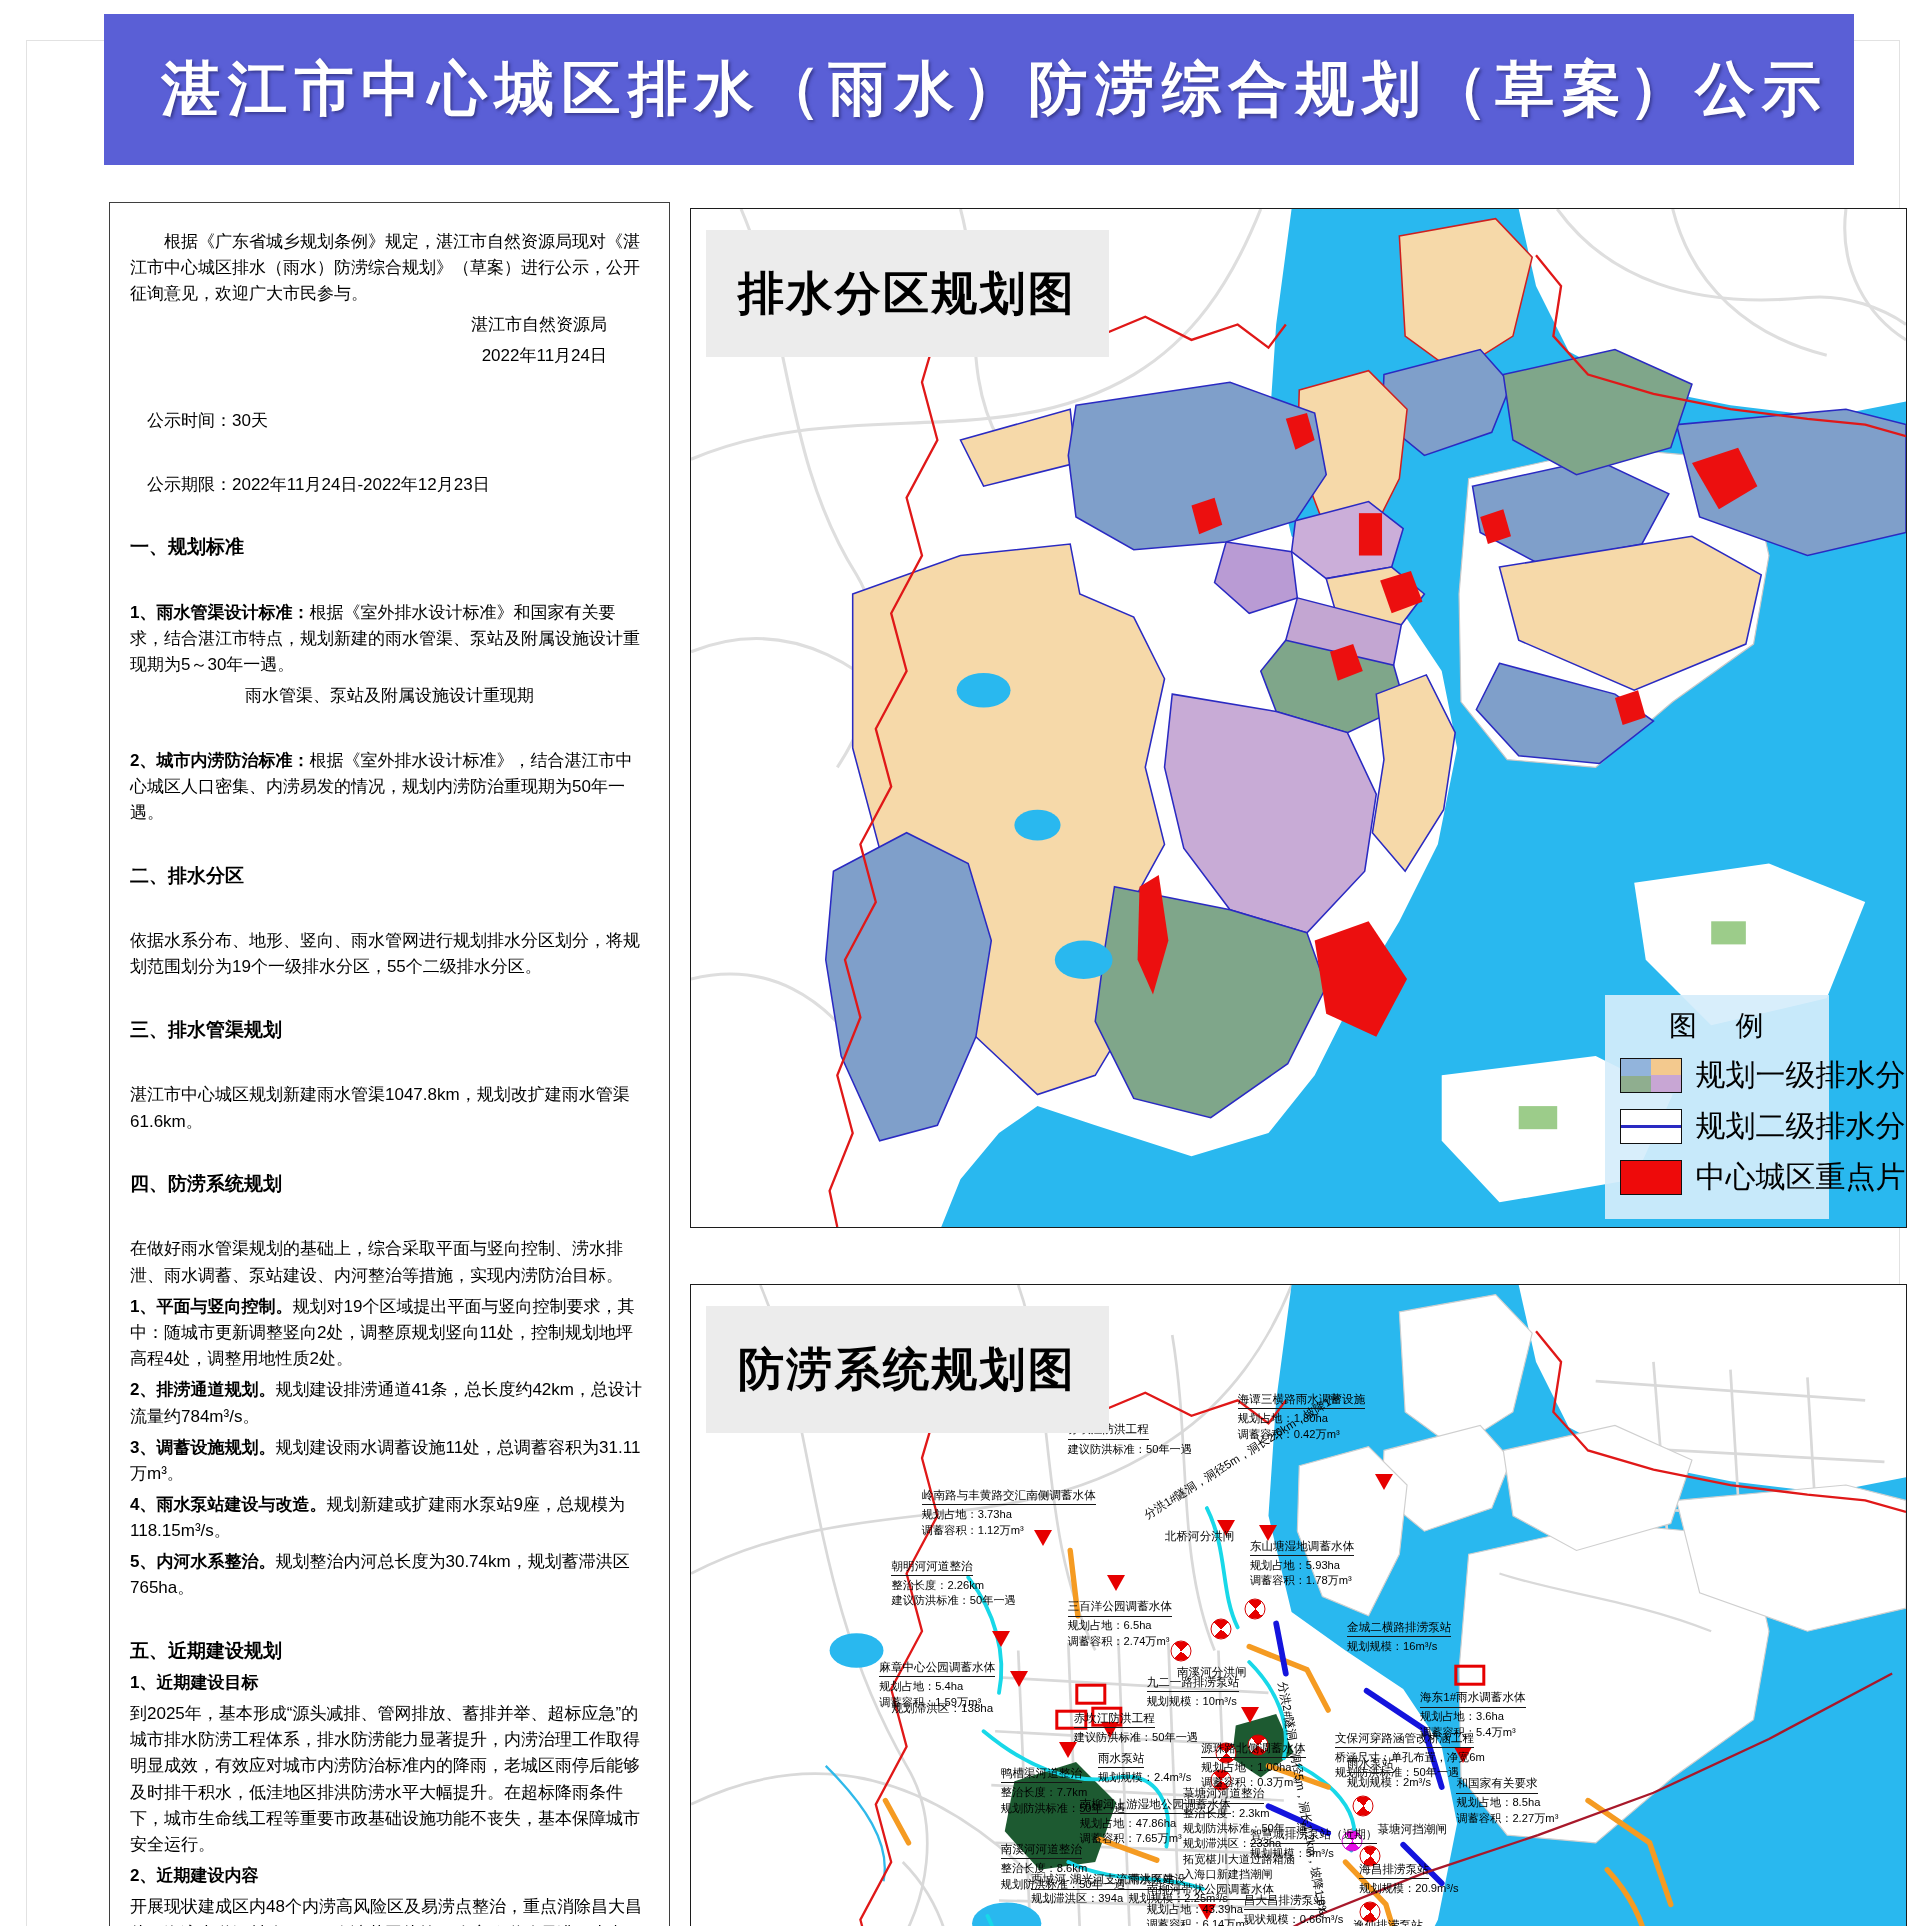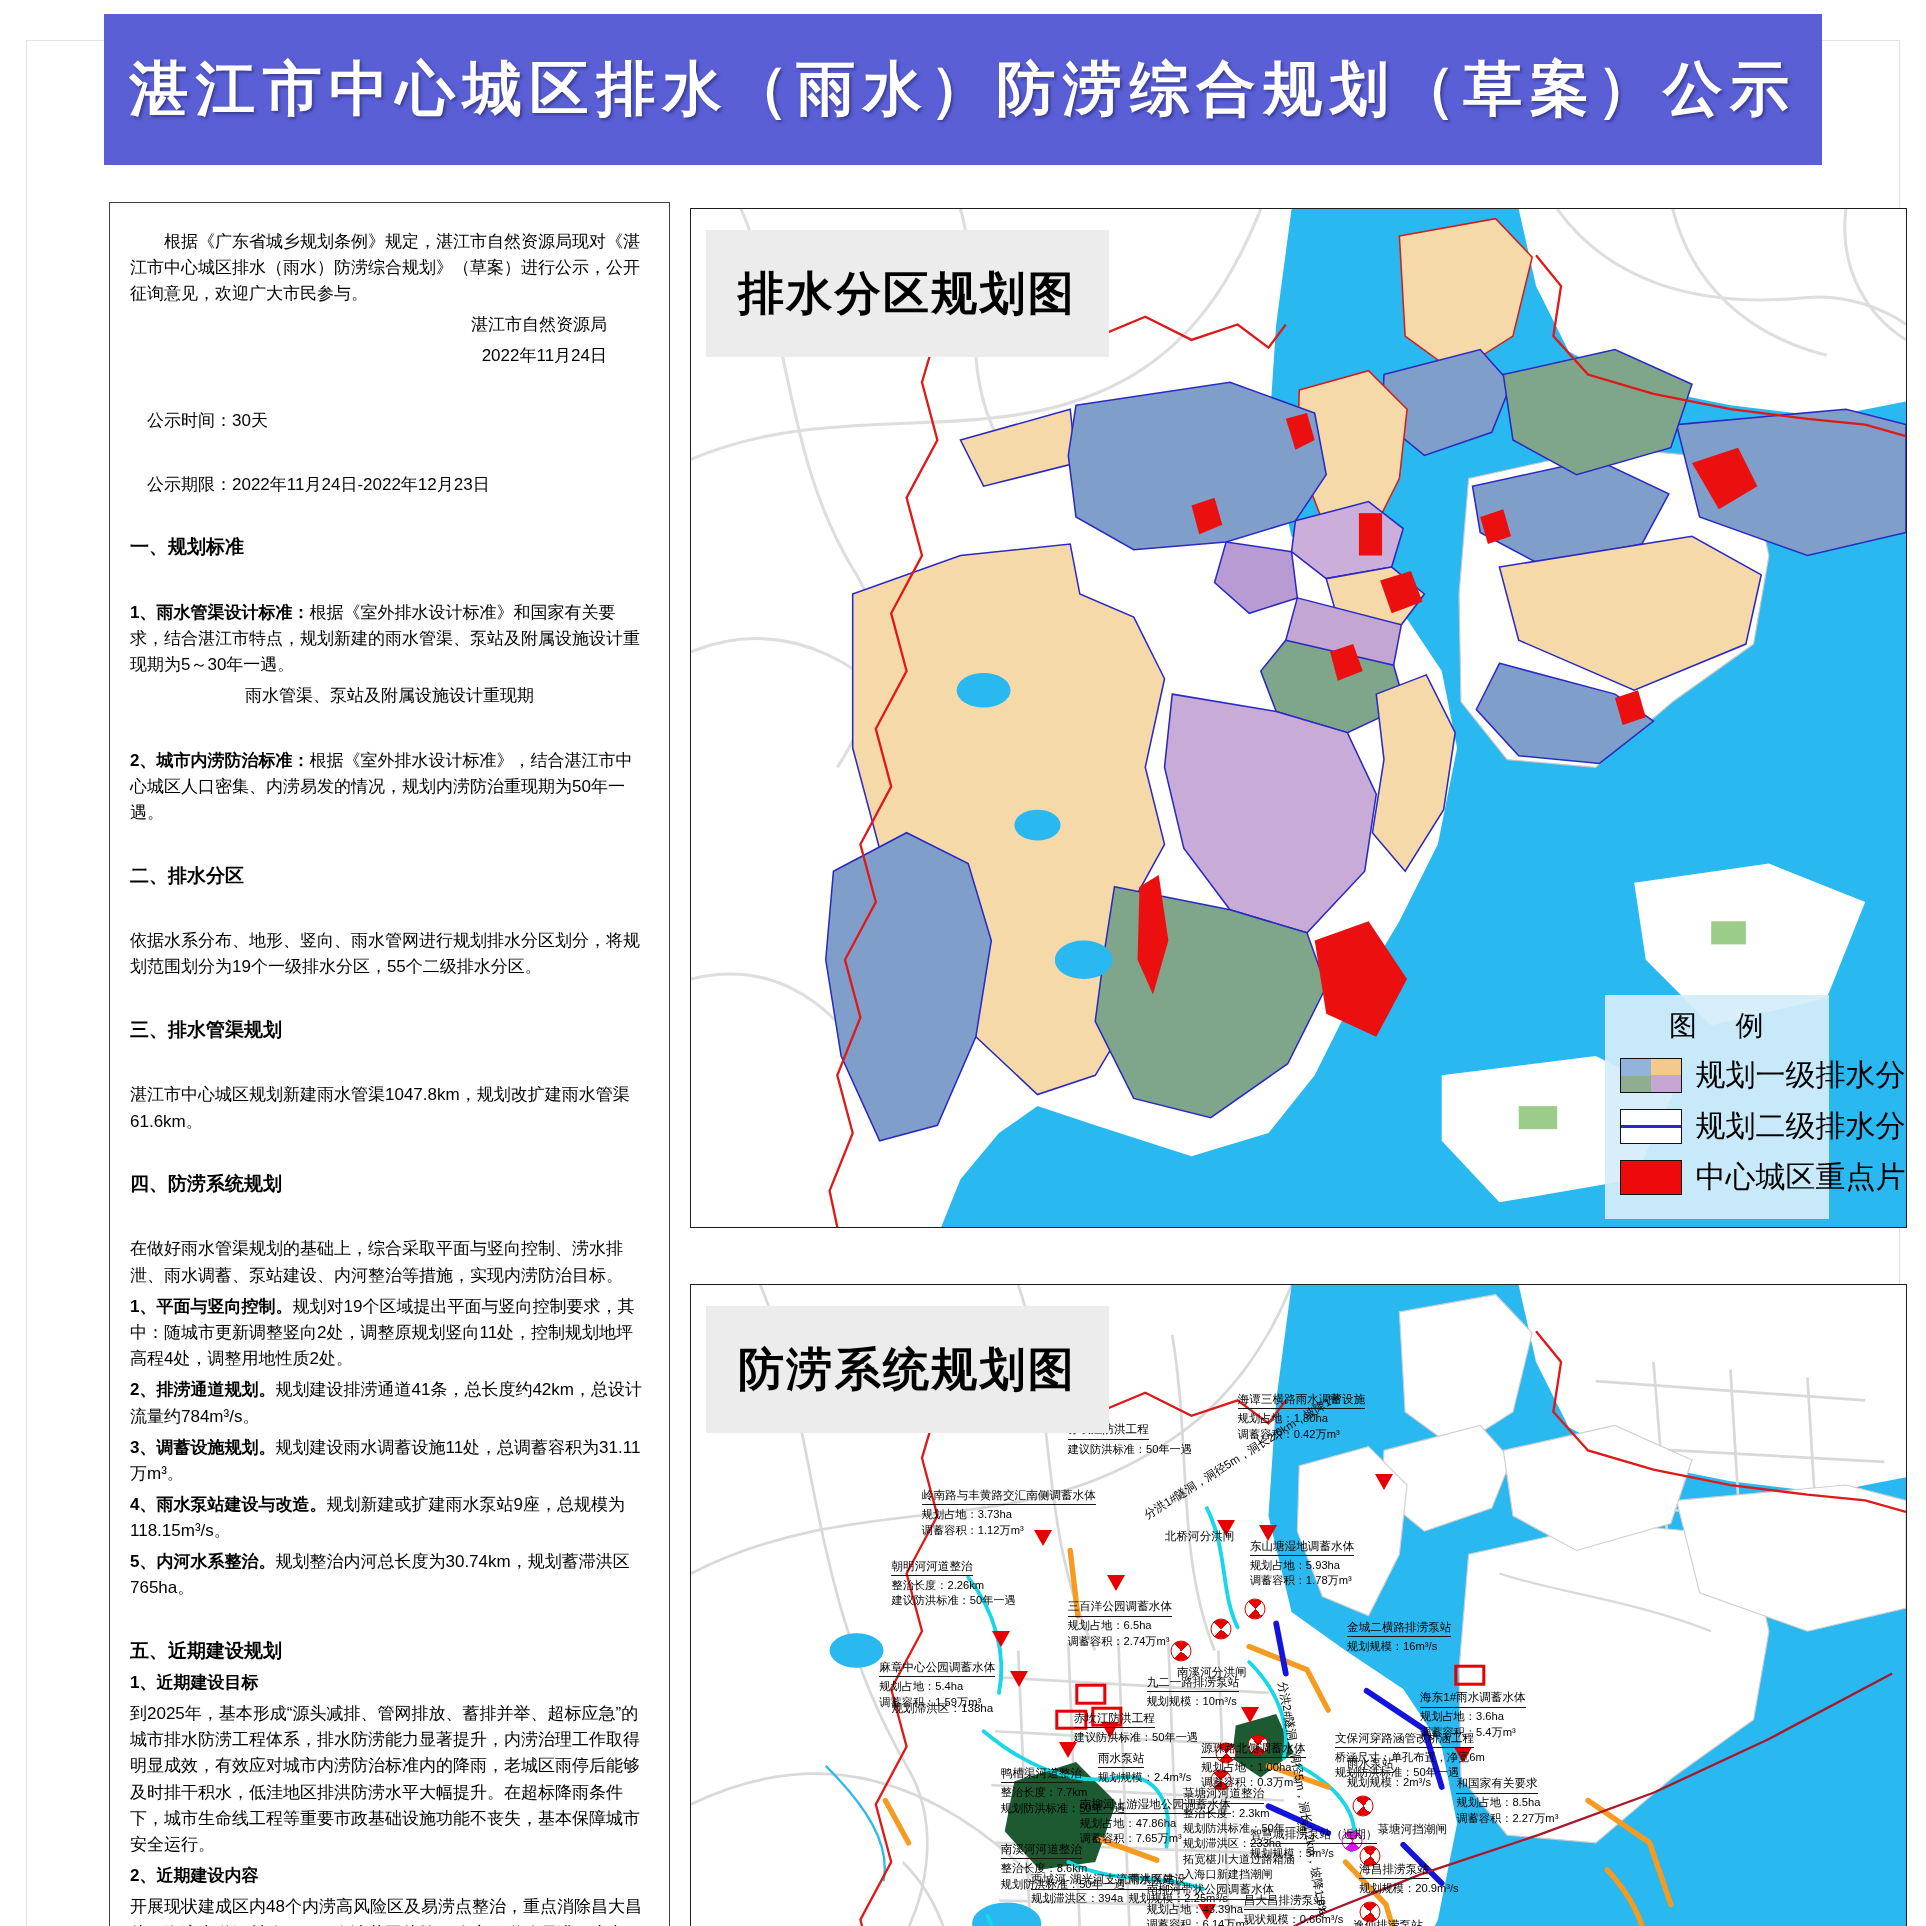--- a/index.html
+++ b/index.html
@@ -6,21 +6,21 @@
   body{
     width:1926px;height:2311px;position:relative;background:#ffffff;
     font-family:"Liberation Sans","DejaVu Sans",sans-serif;color:#000;
     overflow:hidden;
   }
   .frame{position:absolute;left:26px;top:40px;right:26px;bottom:11.6px;border:0.8px solid #e2e2e2;}
 
   
   .banner{
     position:absolute;left:104px;top:14px;width:1718px;height:151px;
-    background:#5a5fd6;display:flex;align-items:center;justify-content:center;
+    background:#5a5fd6;display:flex;align-items:center;justify-content:center;padding-left:32px;
   }
   .banner h1{
     margin:0;font-size:59px;font-weight:700;color:#fff;letter-spacing:7.7px;
     text-shadow:1.9px 2.3px 3.1px rgba(30,30,90,.55);white-space:nowrap;
   }
 
   
   .left-panel{
     position:absolute;left:109px;top:202px;width:561px;height:2094px;
     border:1.2px solid #3f3f3f;box-sizing:border-box;padding:21px 20px 15.4px 20px;

